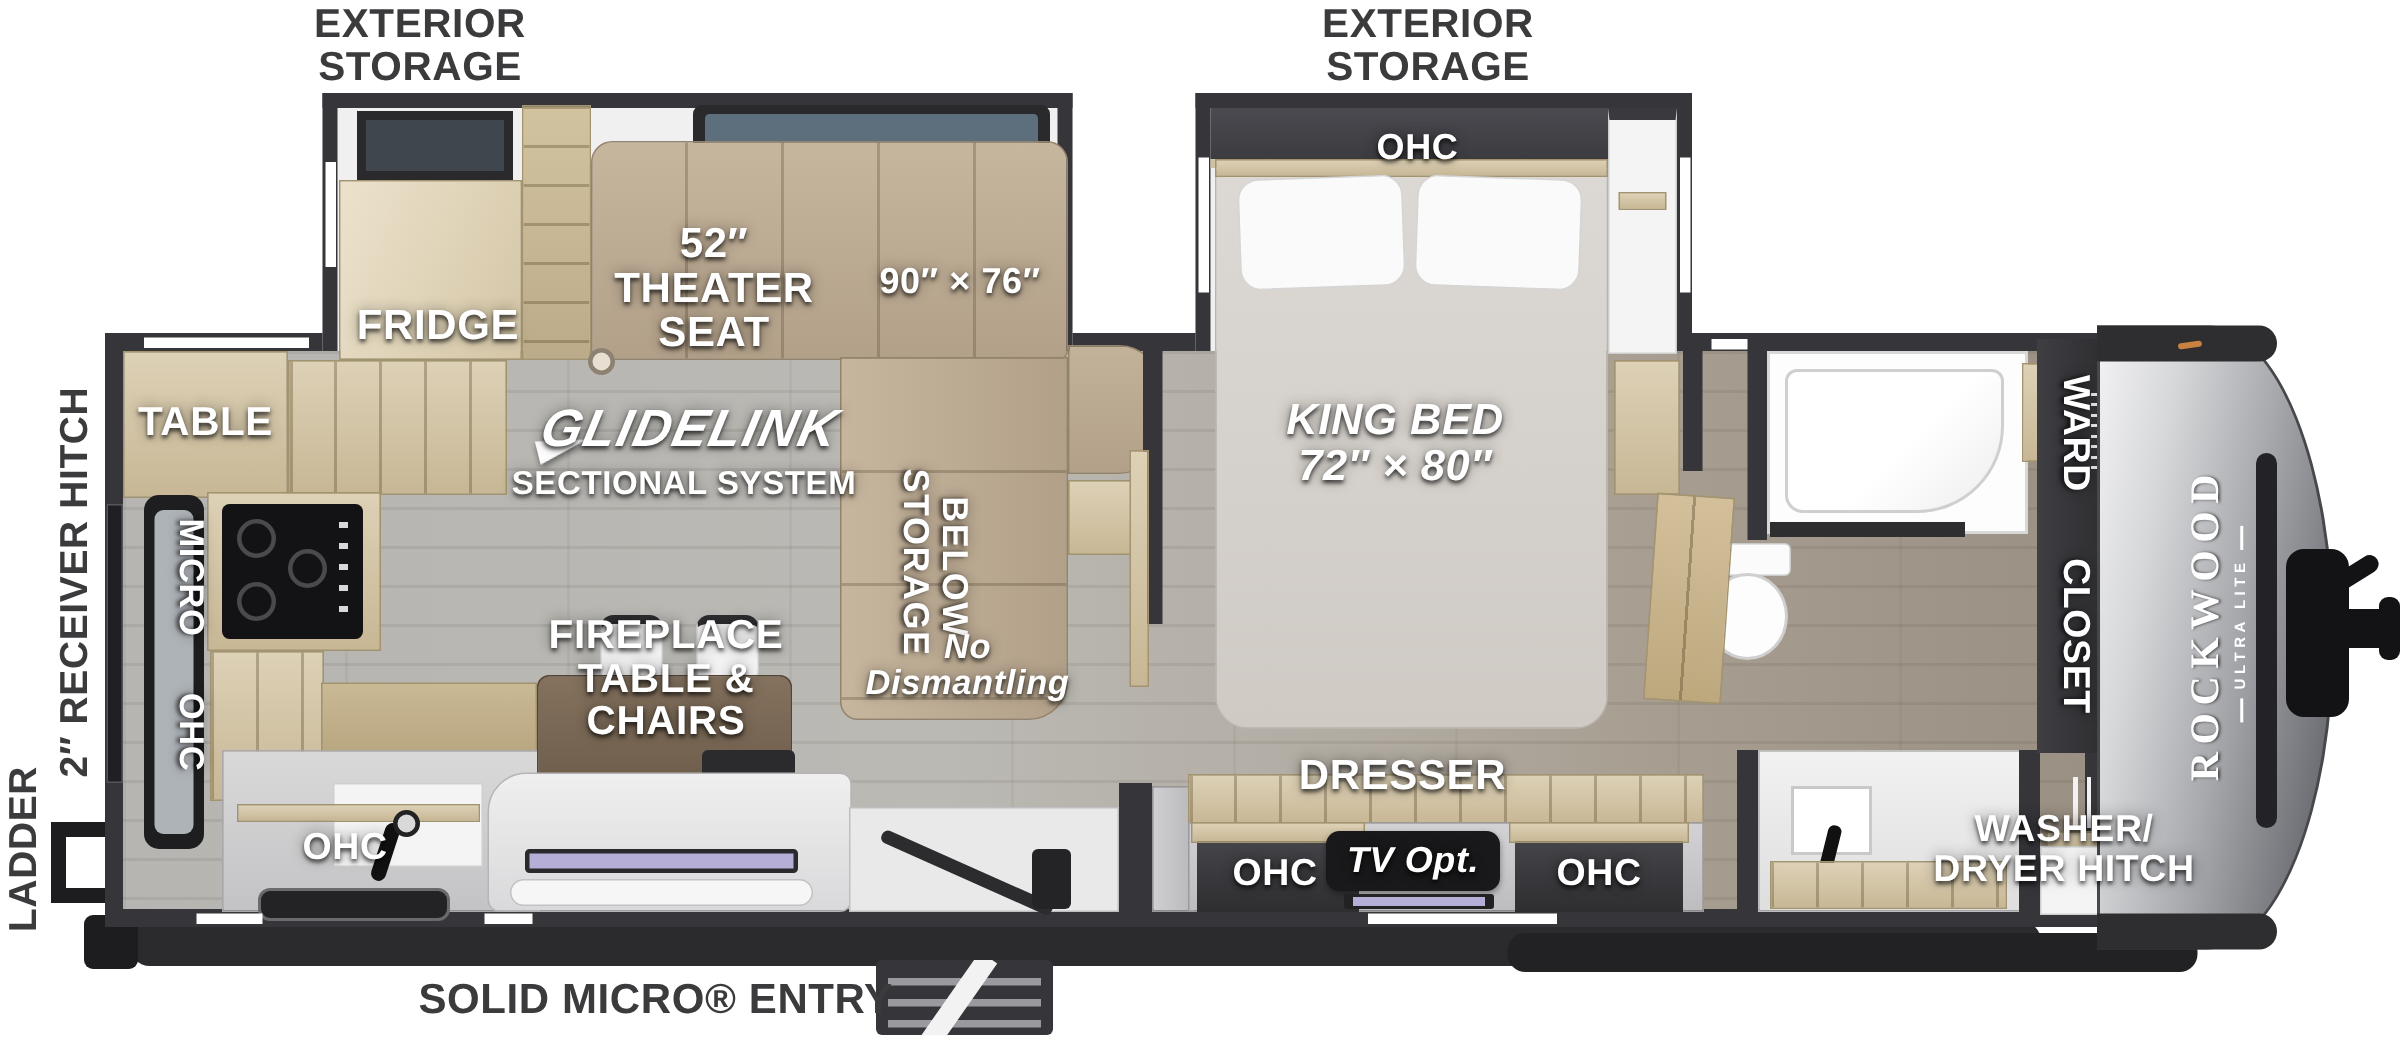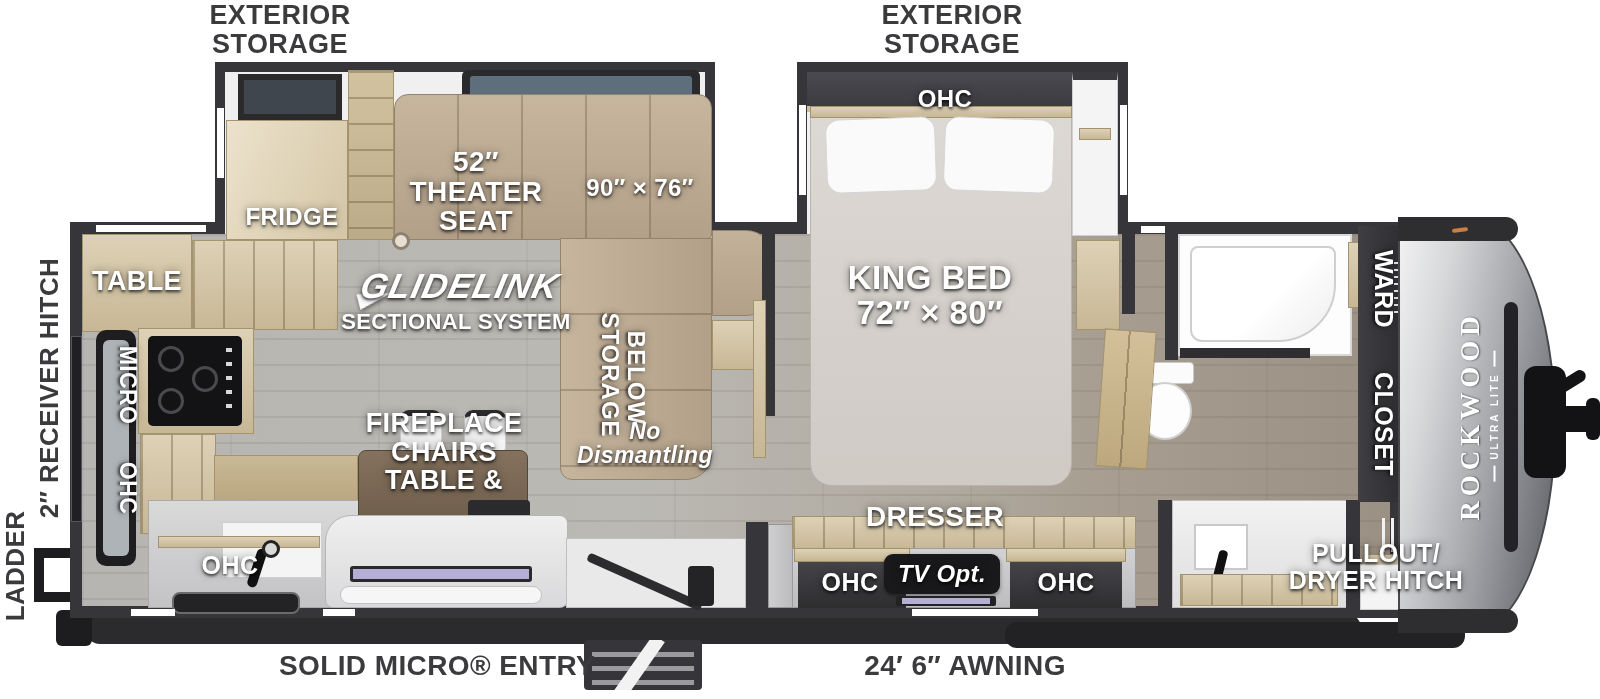--- a/index.html
+++ b/index.html
@@ -188,24 +188,23 @@
     <div>EXTERIOR</div>
     <div>STORAGE</div>
   </div>
   <div class="lbl ext" style="left:952px;top:30px;font-size:27px;">
     <div>EXTERIOR</div>
     <div>STORAGE</div>
   </div>
   <div class="lbl ext rotn90" style="left:16px;top:566px;font-size:26px;">LADDER</div>
   <div class="lbl ext rotn90" style="left:50px;top:388px;font-size:26px;">2″ RECEIVER HITCH</div>
   <div class="lbl ext" style="left:437px;top:666px;font-size:28px;">SOLID MICRO® ENTRY</div>
-  <div class="lbl ext" style="left:965px;top:666px;font-size:28px;">24′ 6″ AWNING</div>
 
   <div class="lbl" style="left:137px;top:281px;font-size:27px;">TABLE</div>
-  <div class="lbl" style="left:292px;top:217px;font-size:24px;">FRIDGE</div>
+  <div class="lbl" style="left:292px;top:217px;font-size:28px;">FRIDGE</div>
   <div class="lbl rot90" style="left:128px;top:385px;font-size:23px;">MICRO</div>
   <div class="lbl rot90" style="left:128px;top:488px;font-size:23px;">OHC</div>
   <div class="lbl" style="left:230px;top:565px;font-size:25px;">OHC</div>
 
   <div class="lbl" style="left:476px;top:192px;font-size:28px;">
     <div>52″</div>
     <div>THEATER</div>
     <div>SEAT</div>
   </div>
   <div class="lbl" style="left:640px;top:188px;font-size:24px;">
@@ -215,38 +214,38 @@
   <div class="lbl glide" style="left:460px;top:286px;font-size:35px;">GLIDELINK</div>
   <div class="lbl" style="left:456px;top:322px;font-size:22px;">SECTIONAL SYSTEM</div>
   <div class="lbl rot90" style="left:610px;top:375px;font-size:24px;letter-spacing:1px;">STORAGE</div>
   <div class="lbl rot90" style="left:636px;top:378px;font-size:24px;letter-spacing:1px;">BELOW</div>
   <div class="lbl ital" style="left:645px;top:443px;font-size:23px;">
     <div>No</div>
     <div>Dismantling</div>
   </div>
   <div class="lbl" style="left:444px;top:452px;font-size:27px;">
     <div>FIREPLACE</div>
+    <div>TABLE &amp;</div>
     <div>CHAIRS</div>
-    <div>TABLE &amp;</div>
   </div>
 
   <div class="lbl" style="left:945px;top:99px;font-size:24px;">OHC</div>
-  <div class="lbl" style="left:930px;top:296px;font-size:33px;">
+  <div class="lbl" style="left:930px;top:296px;font-size:29px;font-style:italic;">
     <div>KING BED</div>
     <div>72″ × 80″</div>
   </div>
   <div class="lbl" style="left:935px;top:517px;font-size:28px;">DRESSER</div>
   <div class="lbl ital" style="left:942px;top:574px;font-size:24px;">TV Opt.</div>
   <div class="lbl" style="left:850px;top:582px;font-size:25px;">OHC</div>
   <div class="lbl" style="left:1066px;top:582px;font-size:25px;">OHC</div>
 
   <div class="lbl rot90" style="left:1384px;top:289px;font-size:25px;">WARD</div>
   <div class="lbl rot90" style="left:1384px;top:424px;font-size:25px;">CLOSET</div>
   <div class="lbl" style="left:1376px;top:566px;font-size:25px;">
-    <div>PULLOUT/</div>
+    <div>WASHER/</div>
     <div>DRYER HITCH</div>
   </div>
 
   <div class="lbl rotn90" style="left:1470px;top:416px;font-family:'Liberation Serif',serif;font-size:27px;letter-spacing:5px;font-weight:700;text-shadow:0 1px 2px rgba(0,0,0,.6);">ROCKWOOD</div>
   <div class="brandrow rotn90" style="left:1494px;top:416px;position:absolute;transform:translate(-50%,-50%) rotate(-90deg);">
     <span class="dash"></span>
     <span style="color:#fff;font-size:10px;font-weight:700;letter-spacing:3px;white-space:nowrap;">ULTRA LITE</span>
     <span class="dash"></span>
   </div>
 

